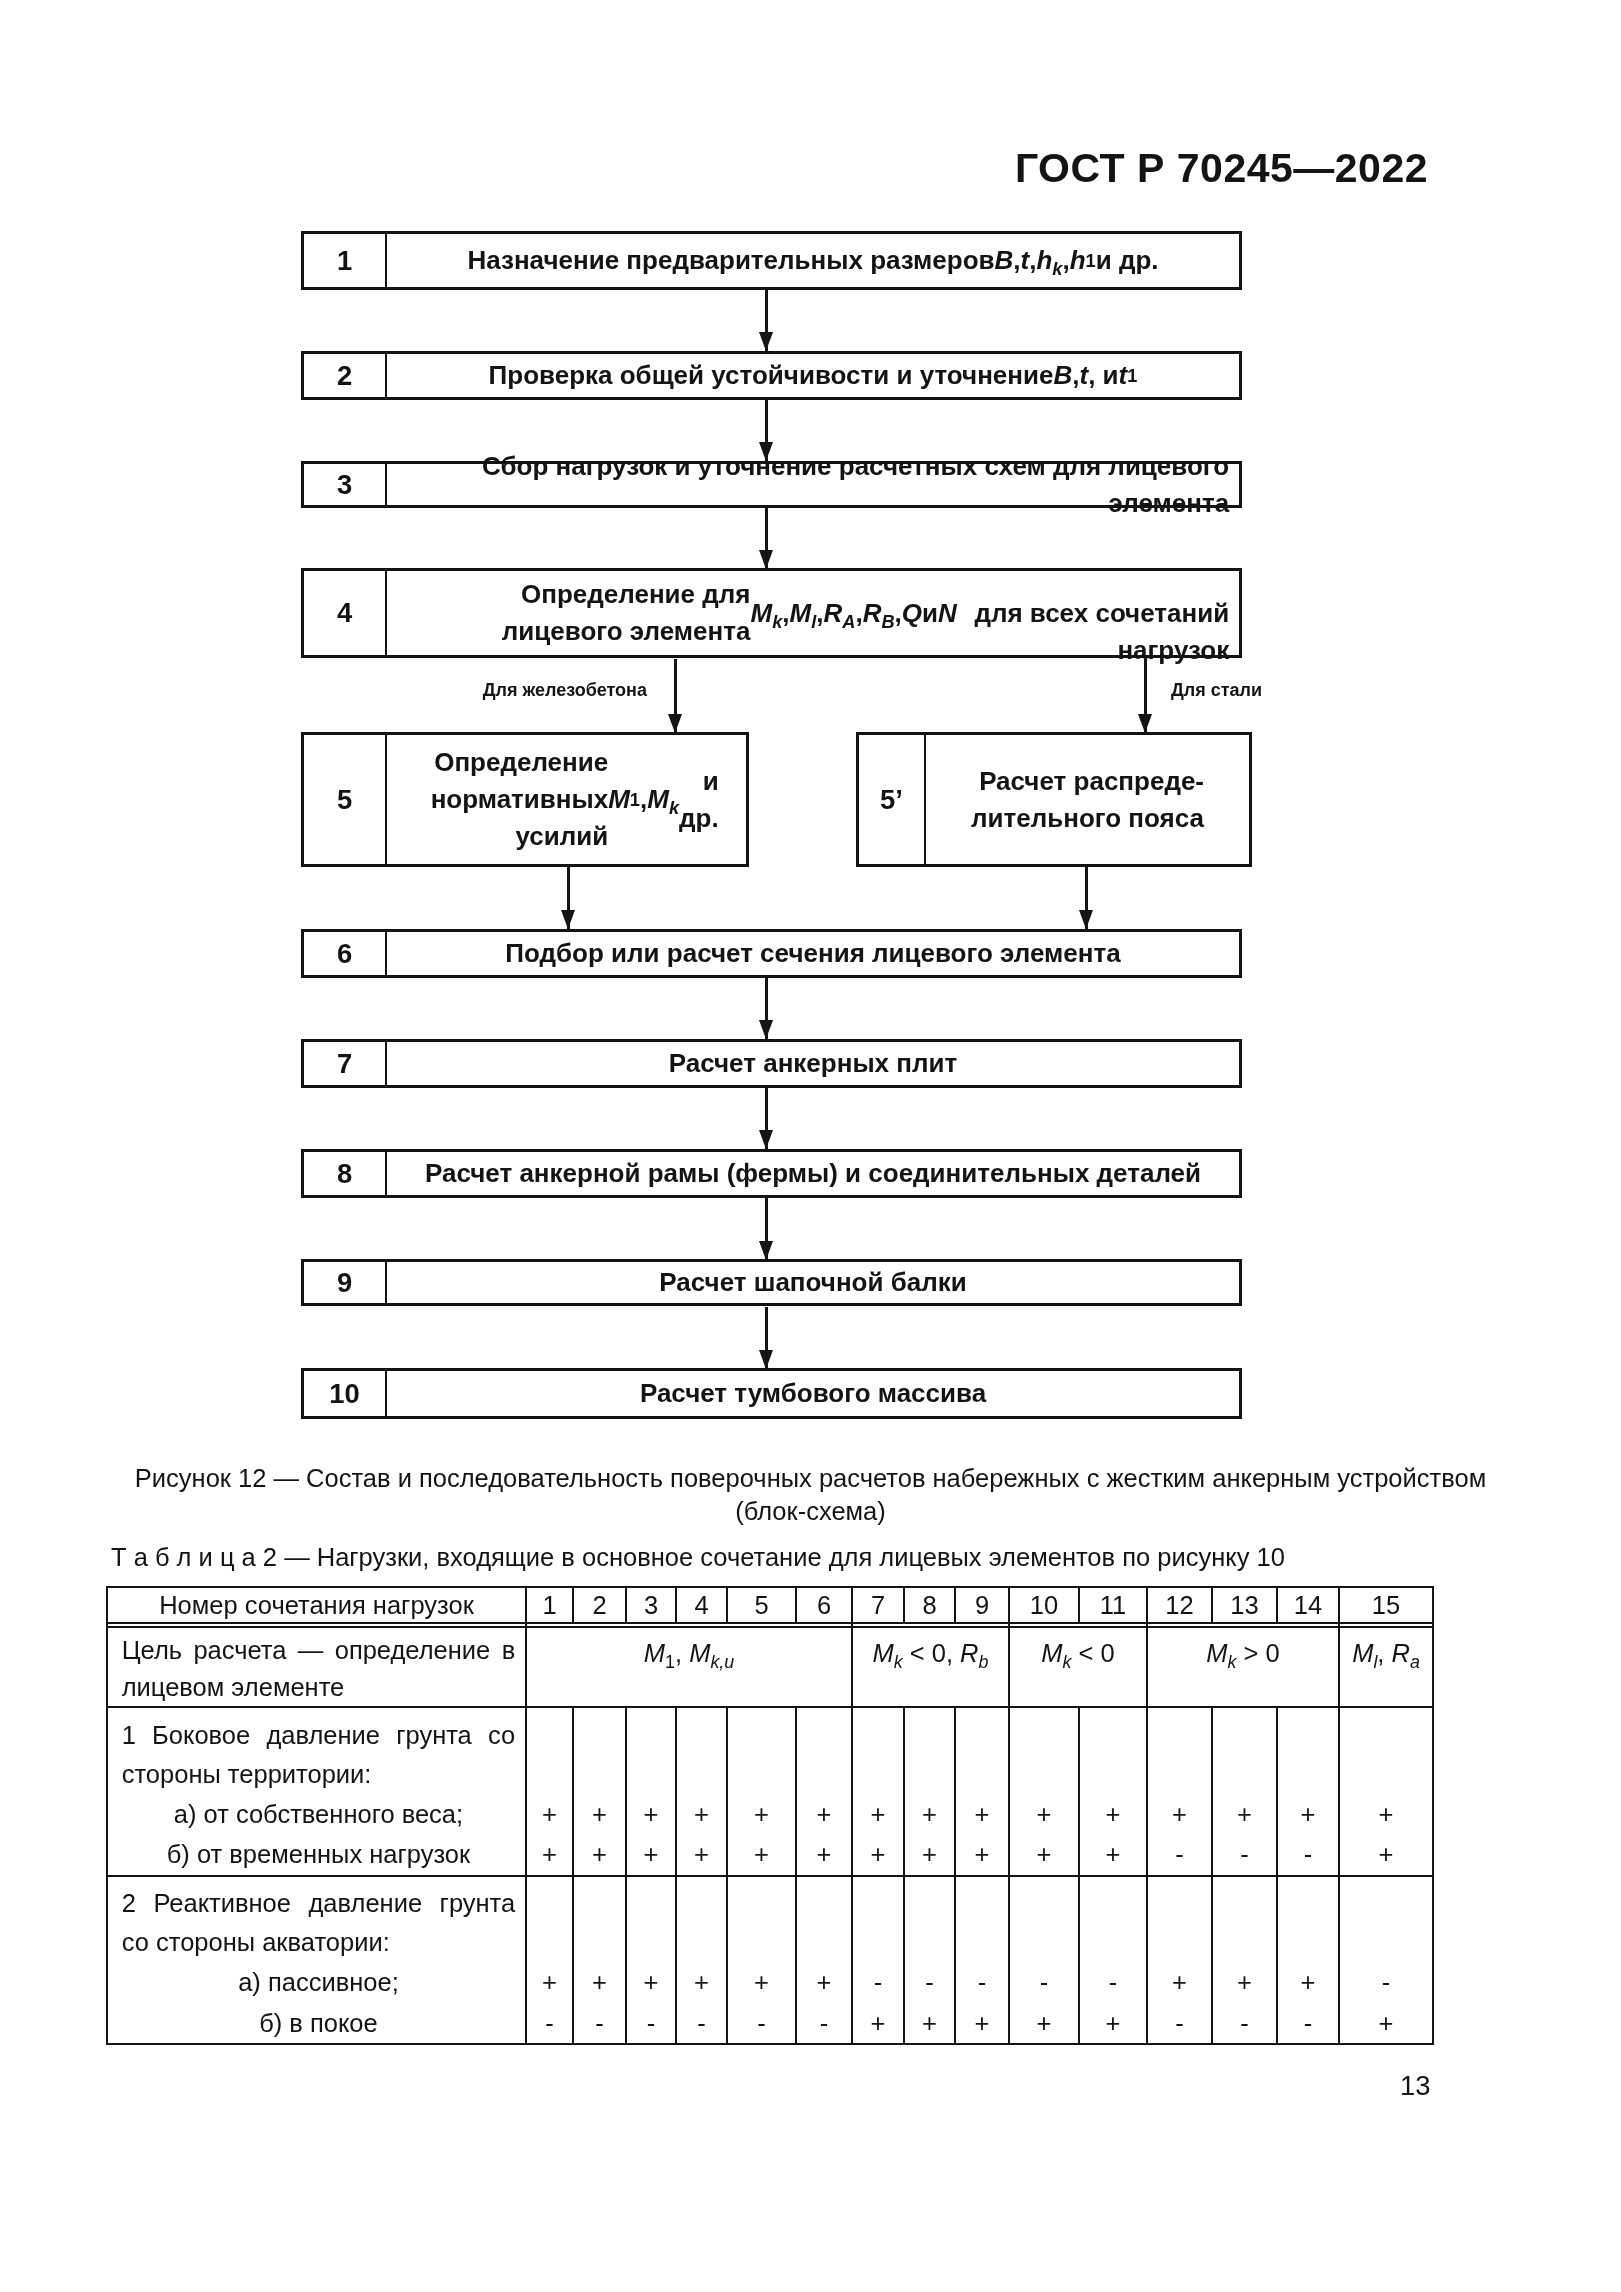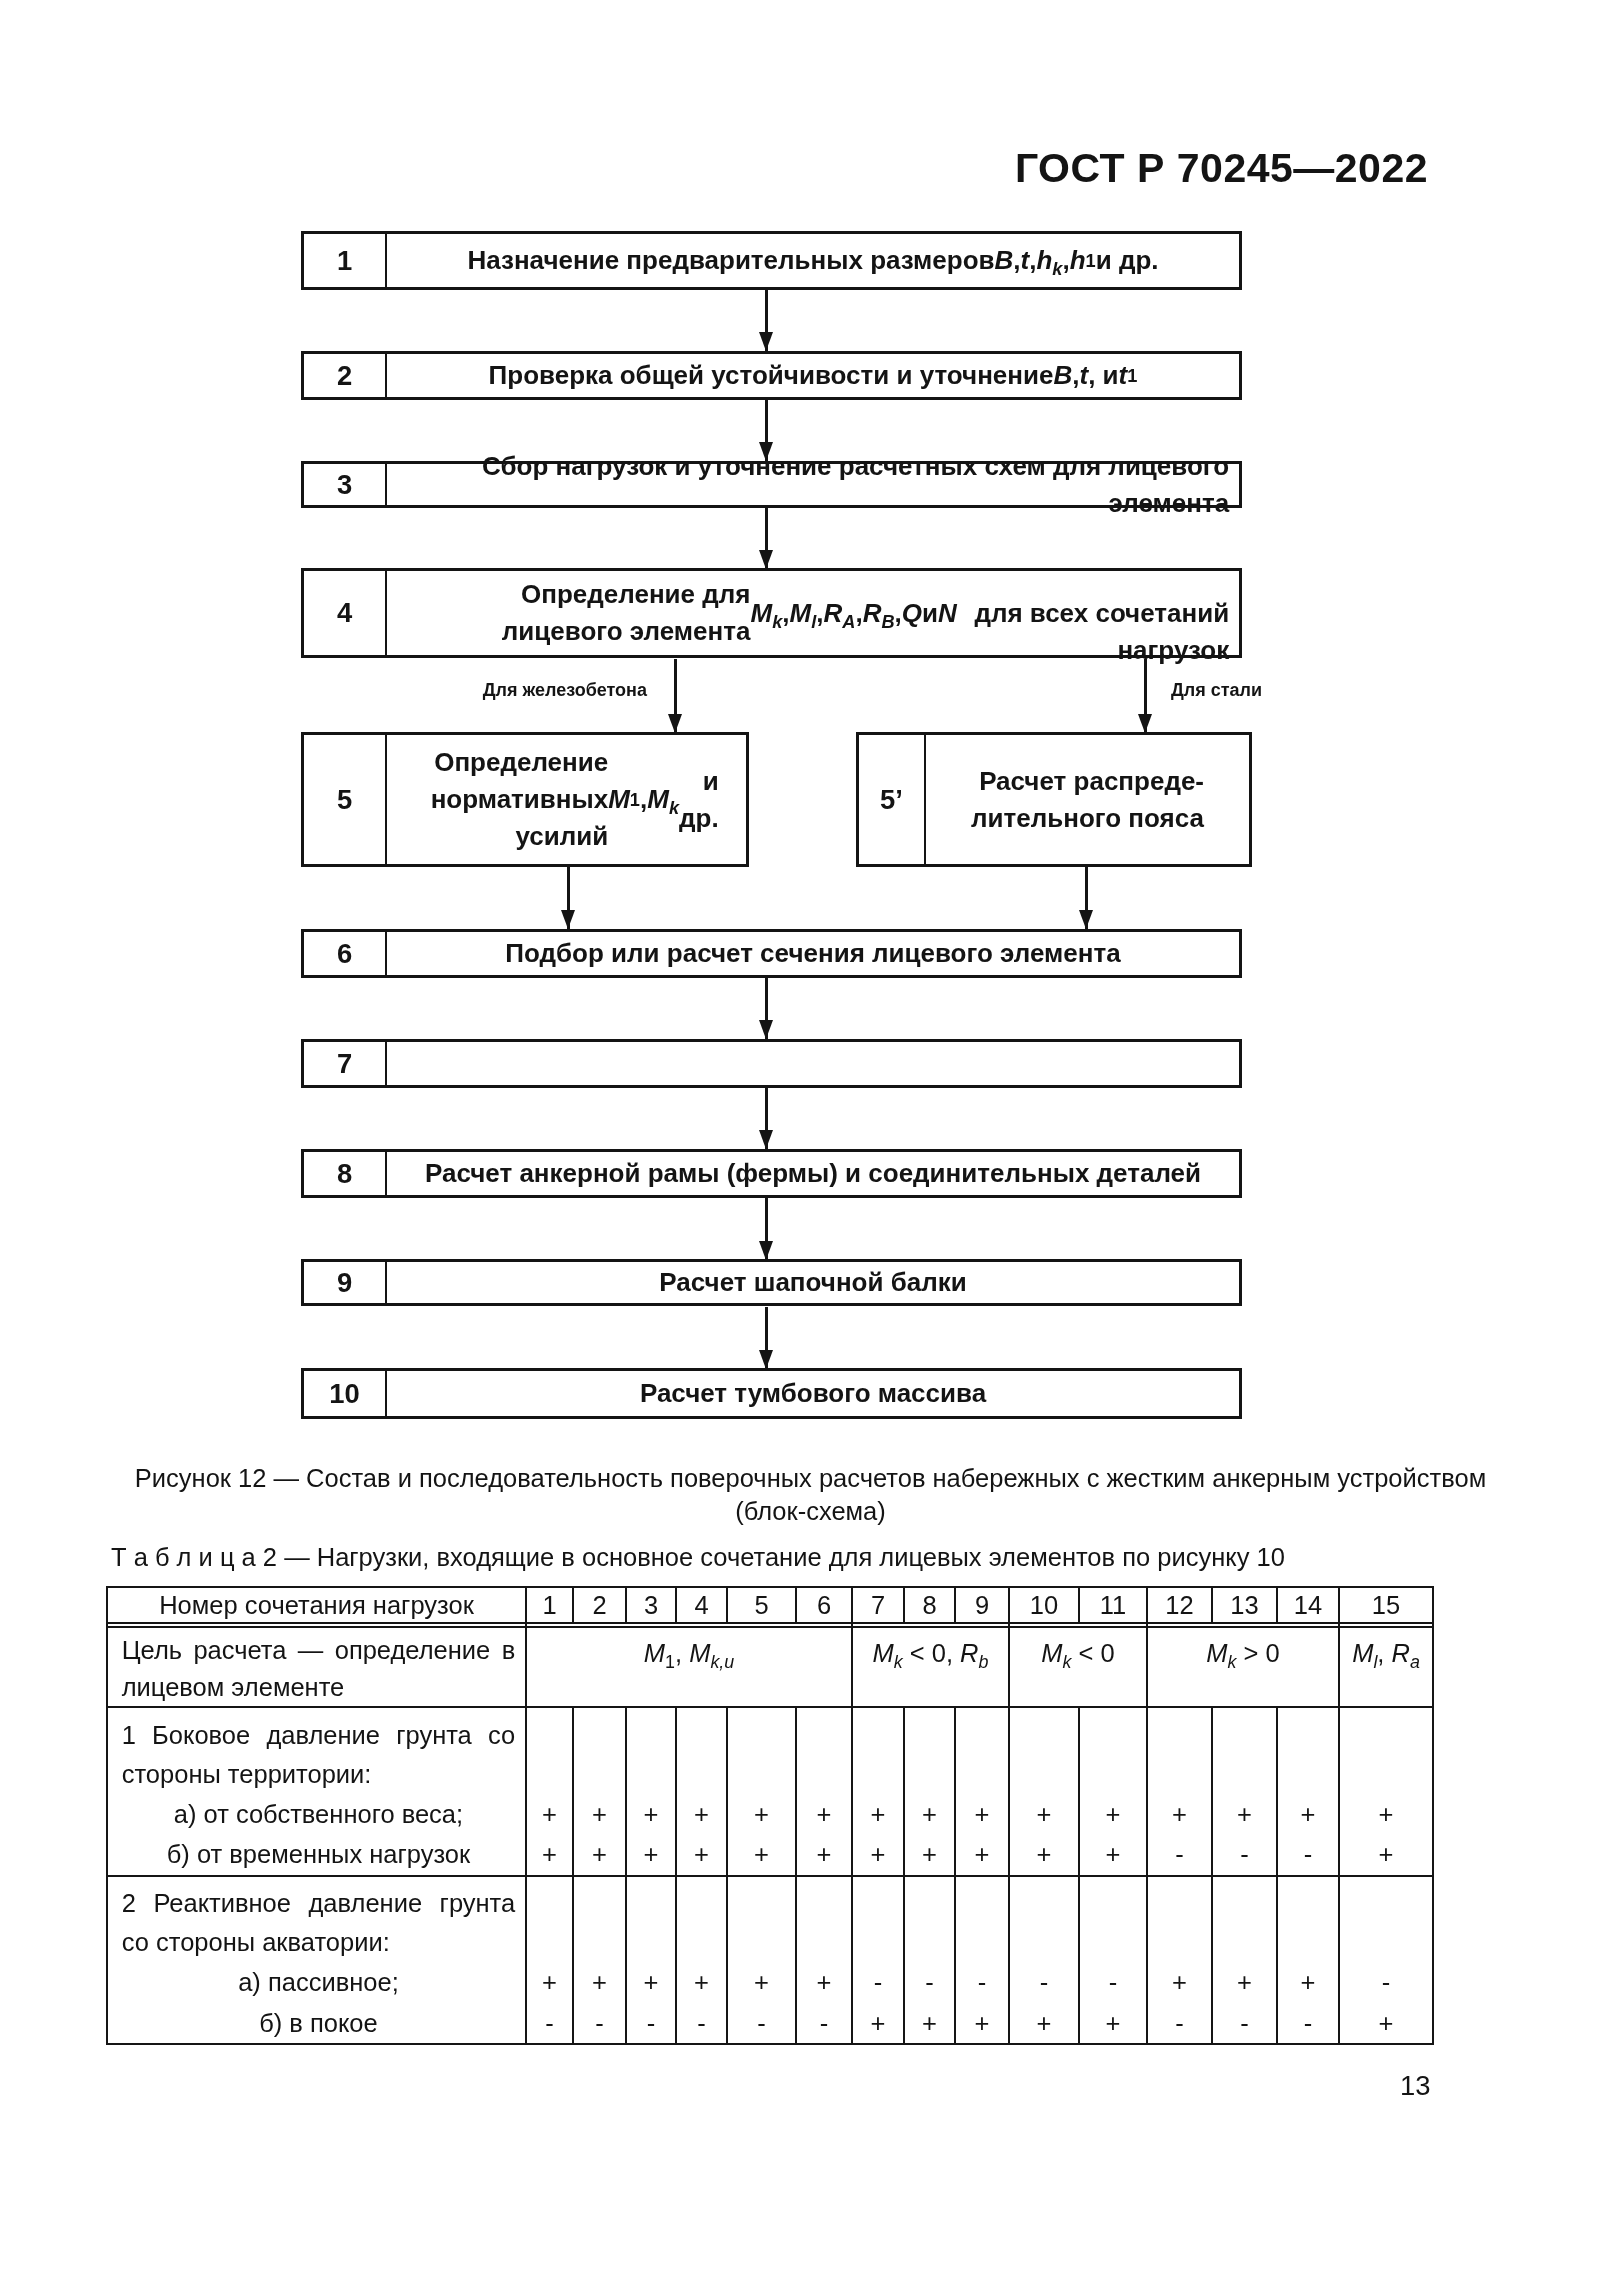--- a/index.html
+++ b/index.html
@@ -96,20 +96,21 @@
   <div class="varrow" style="left:1085px;top:867px;height:62px;"></div>
 
   <div class="fbox" style="left:301px;top:929px;width:941px;height:49px;">
     <div class="fnum" style="width:83px;">6</div>
     <div class="ftext">Подбор или расчет сечения лицевого элемента</div>
   </div>
   <div class="varrow" style="left:765px;top:978px;height:61px;"></div>
 
   <div class="fbox" style="left:301px;top:1039px;width:941px;height:49px;">
     <div class="fnum" style="width:83px;">7</div>
+    <div class="ftext">Расчет анкерных плит</div>
   </div>
   <div class="varrow" style="left:765px;top:1088px;height:61px;"></div>
 
   <div class="fbox" style="left:301px;top:1149px;width:941px;height:49px;">
     <div class="fnum" style="width:83px;">8</div>
     <div class="ftext">Расчет анкерной рамы (фермы) и соединительных деталей</div>
   </div>
   <div class="varrow" style="left:765px;top:1198px;height:62px;"></div>
 
   <div class="fbox" style="left:301px;top:1259px;width:941px;height:47px;">

